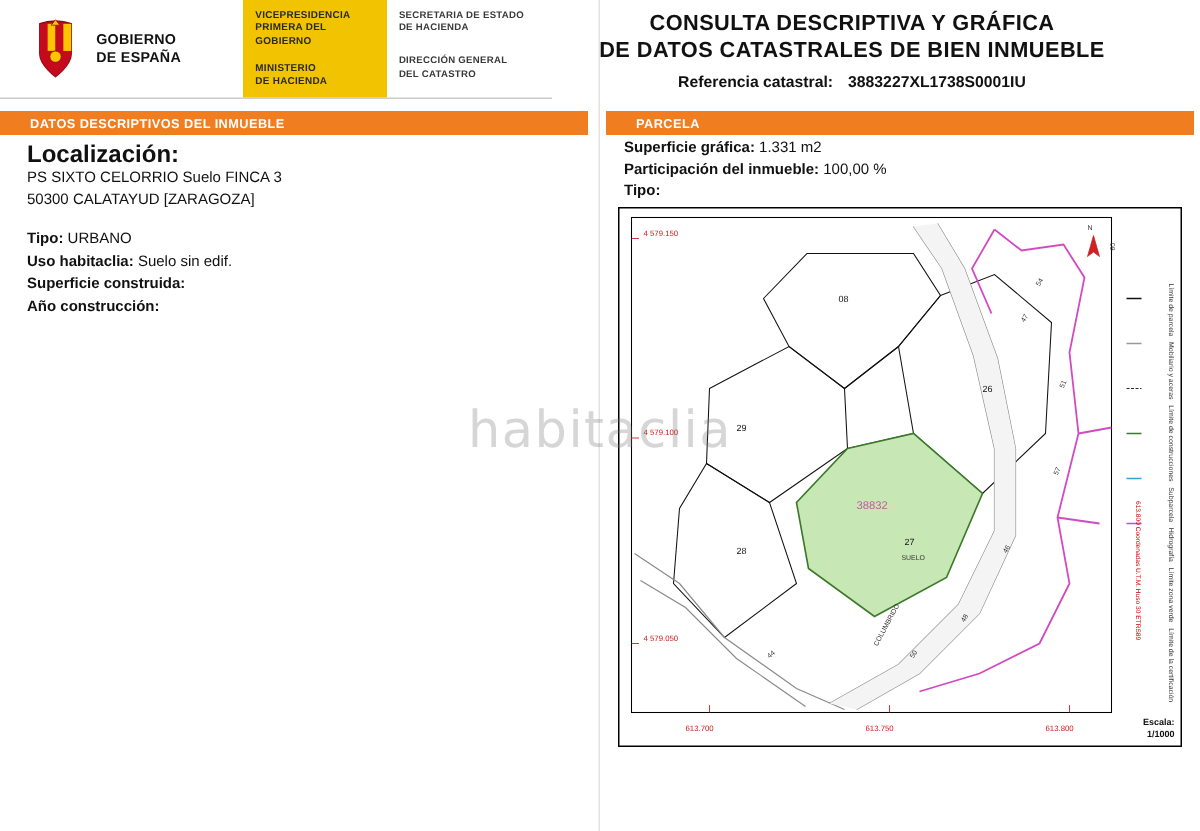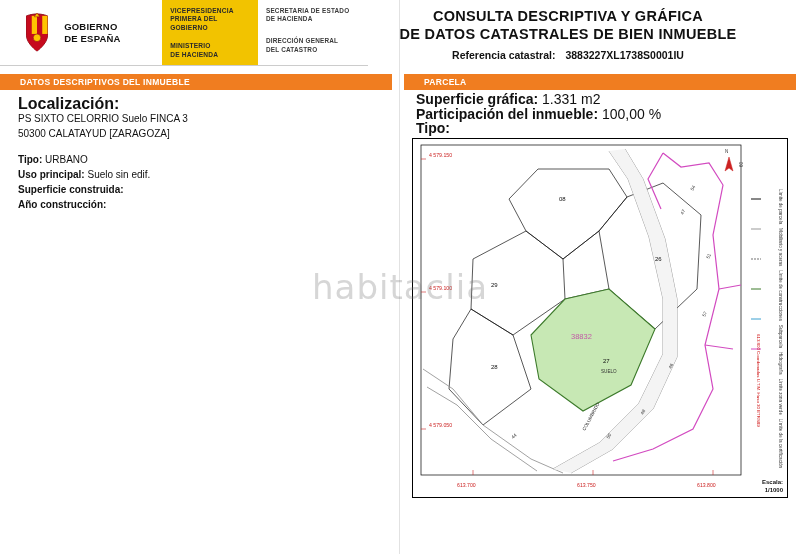--- a/index.html
+++ b/index.html
@@ -111,21 +111,21 @@
   .lp-line { font-size: 10px; line-height: 15px; }
   .lp-gap { height: 11px; }
   .lp-kv { font-size: 10px; line-height: 15px; }
   .lp-kv .k { font-weight: bold; }
 
   
   .right-panel {
     position: absolute; left: 404px; top: 92px; width: 392px;
     padding-left: 12px; color: #111;
   }
-  .rp-kv { font-size: 14px; line-height: 14.5px; }
+  .rp-kv { font-size: 10px; line-height: 14.5px; }
   .rp-kv .k { font-weight: bold; }
 
   
   .map-wrap {
     position: absolute; left: 412px; top: 138px;
     width: 376px; height: 360px;
     border: 1px solid #000;
     background: #fff;
     overflow: hidden;
   }
@@ -246,21 +246,21 @@
   <div class="left-panel">
     <div class="lp-head">Localización:</div>
     <div class="lp-line">PS SIXTO CELORRIO  Suelo FINCA 3</div>
     <div class="lp-line">50300 CALATAYUD [ZARAGOZA]</div>
     <div class="lp-gap"></div>
     <div class="lp-kv">
       <span class="k">Tipo:</span>
       <span>URBANO</span>
     </div>
     <div class="lp-kv">
-      <span class="k">Uso principal:</span>
+      <span class="k">Uso habitaclia:</span>
       <span>Suelo sin edif.</span>
     </div>
     <div class="lp-kv">
       <span class="k">Superficie construida:</span>
       <span></span>
     </div>
     <div class="lp-kv">
       <span class="k">Año construcción:</span>
       <span></span>
     </div>

